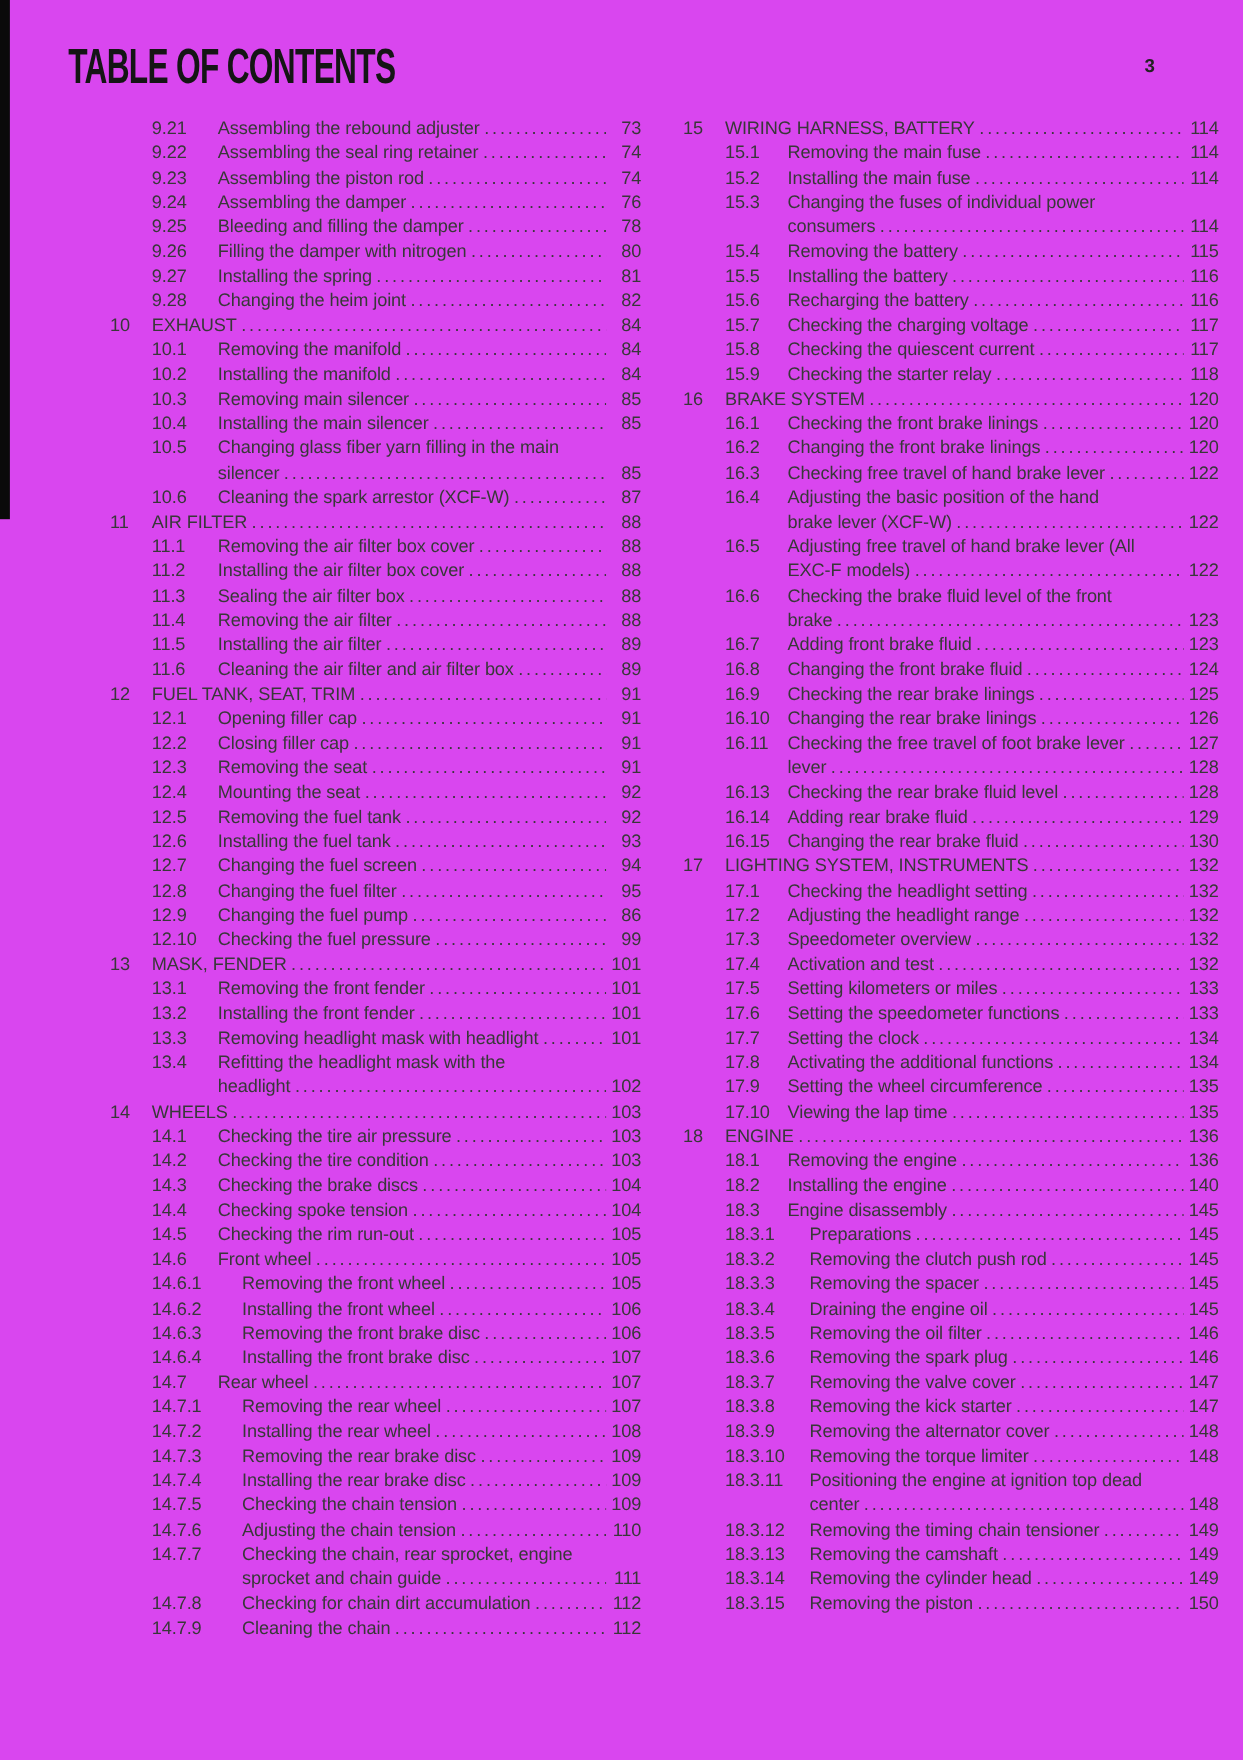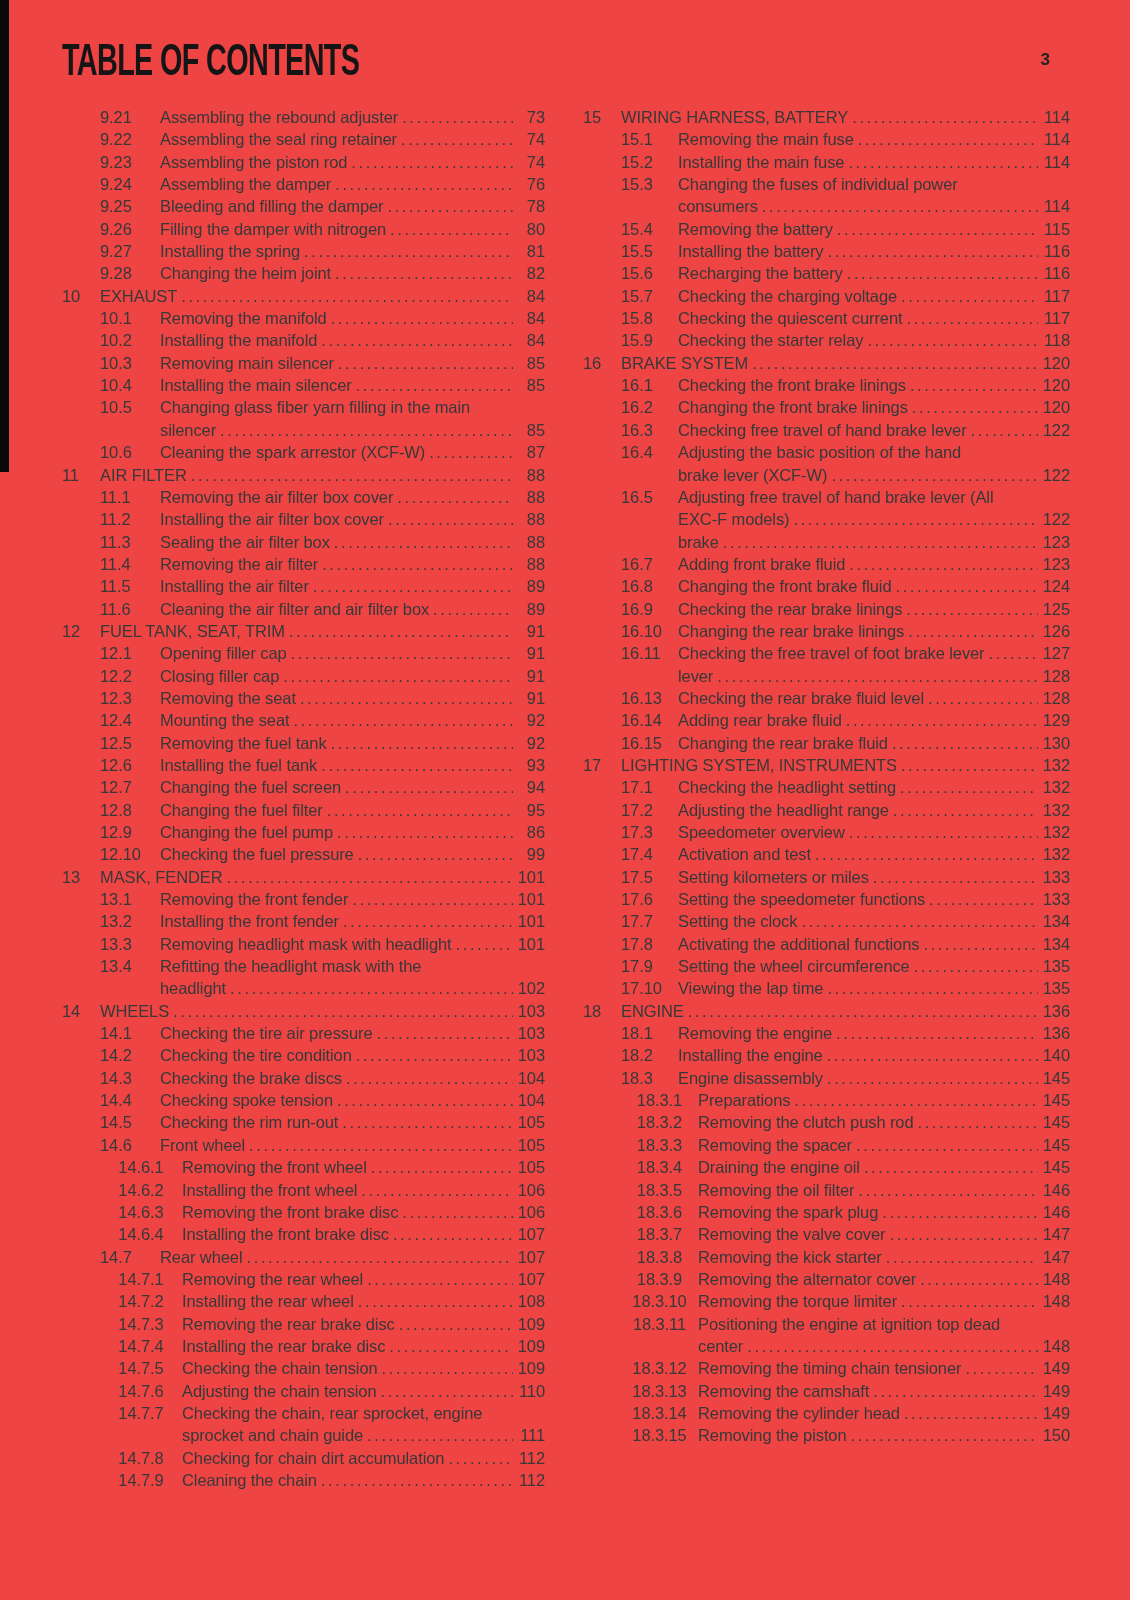--- a/index.html
+++ b/index.html
@@ -1,49 +1,49 @@
 <!DOCTYPE html>
 <html><head>
 <meta charset="utf-8">
 <style>
   * { margin:0; padding:0; box-sizing:border-box; }
   html,body { background:#e8e8e8; }
   body { font-family:"Liberation Sans", sans-serif; }
   .page {
     position:relative; width:1130px; height:1600px;
-    background:#ef4444; margin:0 auto; overflow:hidden;
+    background:#d946ef; margin:0 auto; overflow:hidden;
     color:#383838;
   }
   .edge-bar {
     position:absolute; left:0; top:0; width:9px; height:472px;
     background:#0a0a0a;
   }
   .doc-title {
     position:absolute; left:62px; top:34px;
     font-size:45px; font-weight:700; color:#151515;
     letter-spacing:-1px; white-space:nowrap;
     transform:scaleX(0.64); transform-origin:left top;
   }
   .folio {
     position:absolute; right:80px; top:50px;
     font-size:17px; font-weight:700; color:#222;
   }
   .toc-col {
     position:absolute; top:106px;
-    font-size:16.5px; line-height:22.35px; letter-spacing:-0.1px;
+    font-size:16.5px; line-height:22.35px; letter-spacing:-0.1px;margin-left:38px;
   }
   .toc-col.left  { left:62px;  width:483px; }
   .toc-col.right { left:583px; width:487px; }
   .toc-row { display:flex; align-items:baseline; }
   .toc-row .num { flex:none; white-space:nowrap; }
   .level-1 .num { width:38px; }
   .level-2 { padding-left:38px; }
   .level-2 .num { width:60px; }
   .level-3 { padding-left:38px; }
-  .level-3 .num { width:82px;text-align:center; }
+  .level-3 .num { width:82px; }
   .toc-col.right .level-2 .num { width:57px; }
   .toc-col.right .level-3 .num { width:77px; }
   .toc-row .title { flex:none; white-space:nowrap; }
   .toc-row .dots {
     flex:1 1 auto; overflow:hidden; white-space:nowrap;
     letter-spacing:2.6px; margin:0 2px 0 4px; direction:ltr;
   }
   .toc-row .filler { flex:1 1 auto; }
   .toc-row .page-num { flex:none; min-width:30px; text-align:right; white-space:nowrap; }
   .level-1 .title { text-transform:none; }
@@ -531,20 +531,25 @@
         <span class="num">16.5</span>
         <span class="title">Adjusting free travel of hand brake lever (All</span>
         <span class="filler"></span>
       </div>
       <div class="toc-row level-2 cont">
         <span class="num"></span>
         <span class="title">EXC-F models)</span>
         <span class="dots">............................................................................................................................................</span>
         <span class="page-num">122</span>
       </div>
+      <div class="toc-row level-2">
+        <span class="num">16.6</span>
+        <span class="title">Checking the brake fluid level of the front</span>
+        <span class="filler"></span>
+      </div>
       <div class="toc-row level-2 cont">
         <span class="num"></span>
         <span class="title">brake</span>
         <span class="dots">............................................................................................................................................</span>
         <span class="page-num">123</span>
       </div>
       <div class="toc-row level-2">
         <span class="num">16.7</span>
         <span class="title">Adding front brake fluid</span>
         <span class="dots">............................................................................................................................................</span>

